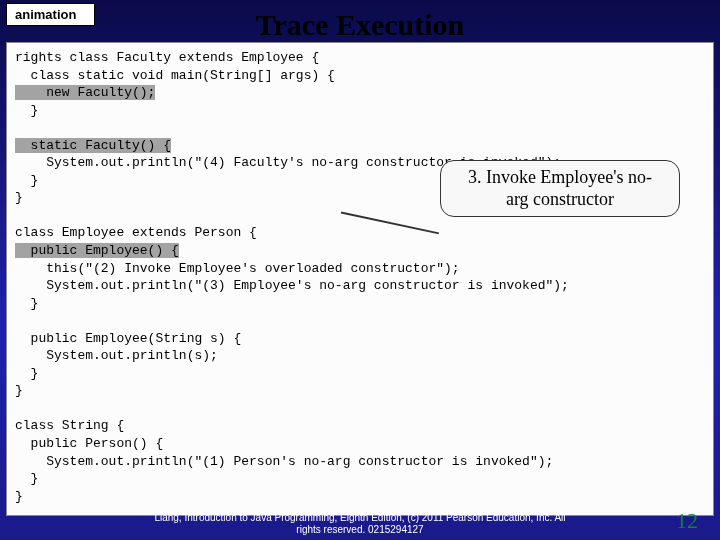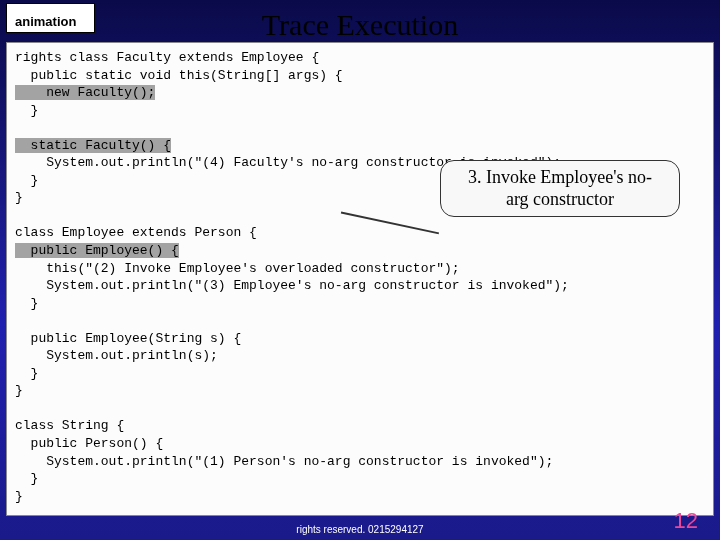--- a/index.html
+++ b/index.html
@@ -10,34 +10,35 @@
     position: relative;
     overflow: hidden;
     font-family: Arial, sans-serif;
   }
   .animation-tag {
     position: absolute;
     top: 3px;
     left: 6px;
     background: #fff;
     border: 1px solid #000;
-    padding: 10px 18px 3px 8px;
+    padding: 3px 18px 3px 8px;
     font-size: 13px;
     font-weight: bold;
     z-index: 10;
   }
   .title {
     position: absolute;
     top: 8px;
     left: 0;
     width: 100%;
     text-align: center;
     font-family: 'Times New Roman', serif;
     font-size: 30px;
     color: #000;
+    font-weight: bold;
   }
   .code-box {
     position: absolute;
     top: 42px;
     left: 6px;
     right: 6px;
     background: #fcfcfc;
     border: 1px solid #888;
     padding: 6px 8px 10px 8px;
     font-family: 'Courier New', monospace;
@@ -82,34 +83,34 @@
     width: 100%;
     text-align: center;
     font-size: 10px;
     color: #fff;
     line-height: 1.2;
   }
   .pagenum {
     position: absolute;
     bottom: 6px;
     right: 22px;
-    font-family: Liberation Sans, sans-serif;
+    font-family: Liberation Serif, serif;
     font-size: 22px;
-    color: #ec4899;
+    color: #15803d;
   }
 </style>
 </head>
 <body>
 
 <div class="animation-tag">animation</div>
 
 <div class="title">Trace Execution</div>
 
 <div class="code-box"><span>rights class Faculty extends Employee {</span>
-<span>  public static void this(String[] args) {</span>
+<span>  class static void main(String[] args) {</span>
 <span class="hl">    new Faculty();</span>
 <span>  }</span>
 <span></span>
 <span class="hl">  static Faculty() {</span>
 <span>    System.out.println("(4) Faculty's no-arg constructor is invoked");</span>
 <span>  }</span>
 <span>}</span>
 <span></span>
 <span>class Employee extends Person {</span>
 <span class="hl">  public Employee() {</span>
@@ -125,17 +126,17 @@
 <span>class String {</span>
 <span>  public Person() {</span>
 <span>    System.out.println("(1) Person's no-arg constructor is invoked");</span>
 <span>  }</span>
 <span>}</span></div>
 
 <div class="callout-line"></div>
 <div class="callout">3. Invoke Employee's no-arg constructor</div>
 
 <div class="footer">
-  <br>
+  <span>Liang, Introduction to Java Programming, Eighth Edition, (c) 2011 Pearson Education, Inc. All</span><br>
   <span>rights reserved. 0215294127</span>
 </div>
 
 <div class="pagenum">12</div>
 
 </body></html>

